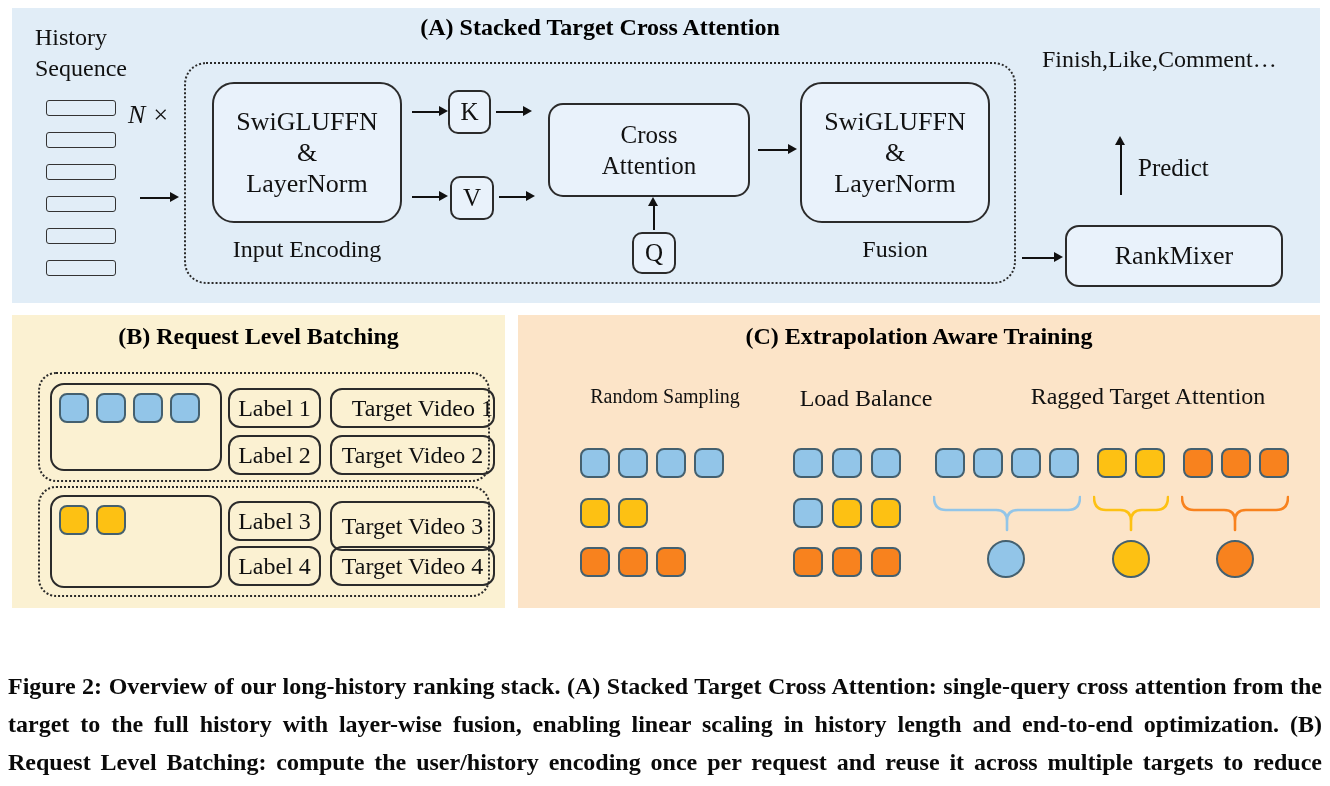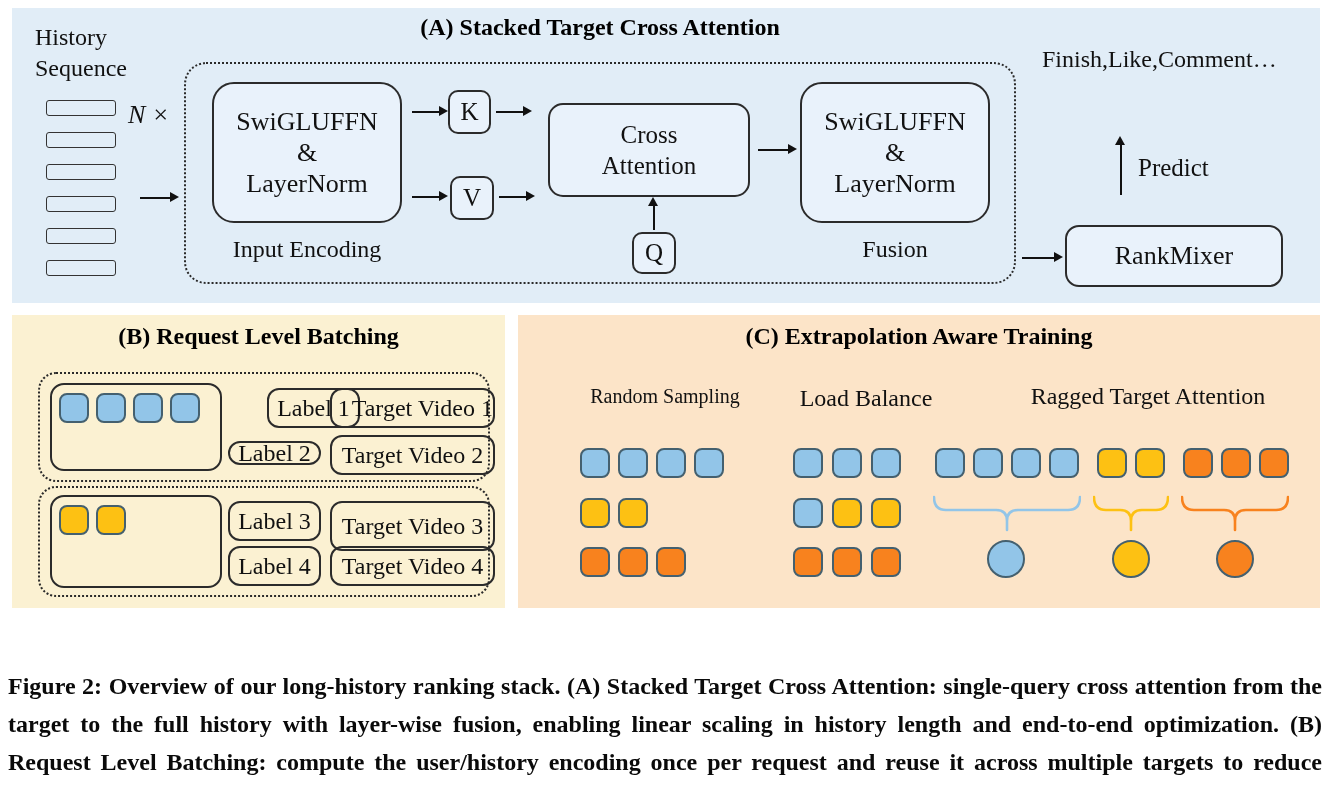--- a/index.html
+++ b/index.html
@@ -129,24 +129,24 @@
   <div class="panel-title" style="left:0; top:8px; width:100%;">(B) Request Level Batching</div>
 
   <div class="dotted" style="left:26px; top:57px; width:452px; height:110px;"></div>
   <div class="bbox" style="left:38px; top:68px; width:172px; height:88px; border-radius:14px;"></div>
   <div class="sqrow" style="left:47px; top:78px; gap:7px;">
       <div class="sq sq-blue"></div>
       <div class="sq sq-blue"></div>
       <div class="sq sq-blue"></div>
       <div class="sq sq-blue"></div>
     </div>
-  <div class="bbox" style="left:216px; top:73px; width:93px; height:40px;margin-left:39px;">
+  <div class="bbox" style="left:216px; top:73px; width:93px; height:40px;">
       <span>Label 1</span>
     </div>
-  <div class="bbox" style="left:216px; top:120px; width:93px; height:24px;margin-top:6px;">
+  <div class="bbox" style="left:216px; top:120px; width:93px; height:40px;">
       <span>Label 2</span>
     </div>
   <div class="bbox" style="left:318px; top:73px; width:165px; height:40px;justify-content:flex-end;">
       <span>Target Video 1</span>
     </div>
   <div class="bbox" style="left:318px; top:120px; width:165px; height:40px;">
       <span>Target Video 2</span>
     </div>
 
   <div class="dotted" style="left:26px; top:171px; width:452px; height:111px;"></div>

